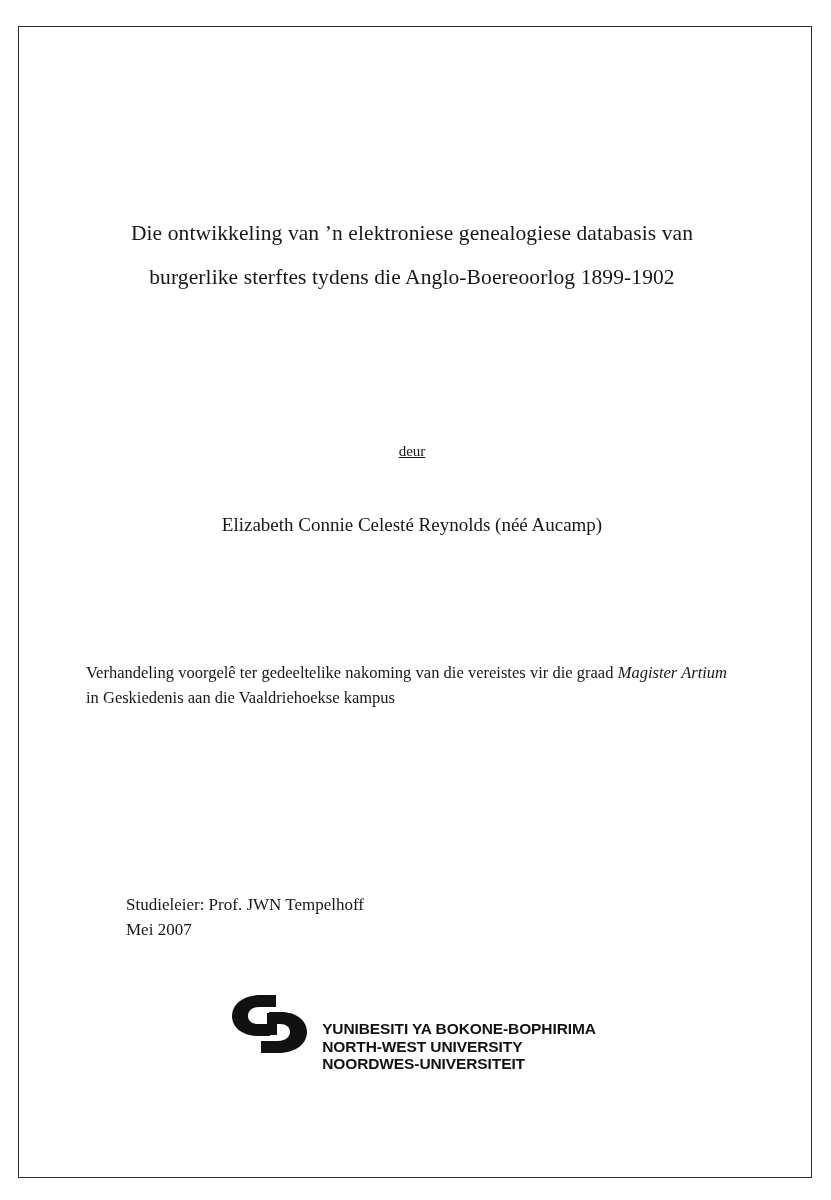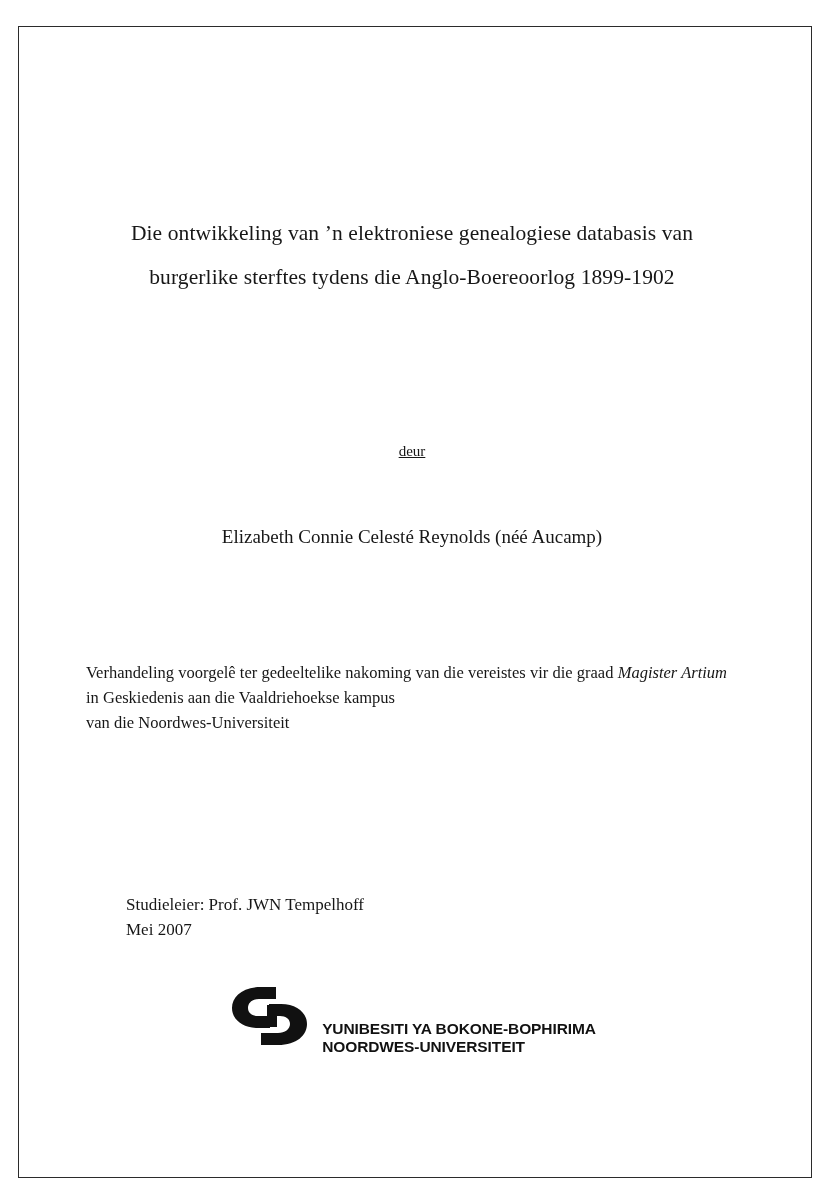--- a/index.html
+++ b/index.html
@@ -55,21 +55,21 @@
     top: 417px;
     left: 0;
     width: 652px;
     text-align: center;
     font-size: 15px;
     color: #171717;
     text-decoration: underline;
   }
   .author {
     position: absolute;
-    top: 500px;
+    top: 488px;
     left: 0;
     width: 652px;
     text-align: center;
     font-size: 19px;
     color: #171717;
   }
   .statement {
     position: absolute;
     top: 634px;
     left: 0;
@@ -135,38 +135,38 @@
       <div class="title-line">Die ontwikkeling van ’n elektroniese genealogiese databasis van</div>
       <div class="title-line">burgerlike sterftes tydens die Anglo-Boereoorlog 1899-1902</div>
     </div>
 
     <div class="byline-label">deur</div>
 
     <div class="author">Elizabeth Connie Celesté Reynolds (néé Aucamp)</div>
 
     <div class="statement">
       <span>Verhandeling voorgelê ter gedeeltelike nakoming van die vereistes vir die graad </span><em>Magister Artium</em><span> in Geskiedenis aan die Vaaldriehoekse kampus</span>
-      <div class="last-line">van die Noordwes-Universiteit</div>
     </div>
 
     <div class="supervisor">
       <div>Studieleier: Prof. JWN Tempelhoff</div>
       <div>Mei 2007</div>
     </div>
 
     <div class="logo-wrap">
       <div class="logo-mark">
         <svg viewBox="0 0 86 66" width="86" height="66" aria-hidden="true">
           <g fill="#111111">
             <path d="M33 4 C14 4 4 14 4 25 C4 36 14 45 30 45 L42 45 L42 33 L30 33 C24 33 20 30 20 25 C20 20 24 16 31 16 L48 16 L48 4 Z"></path>
             <path d="M53 21 C69 21 79 30 79 41 C79 52 69 62 50 62 L33 62 L33 50 L50 50 C57 50 62 46 62 41 C62 36 58 33 52 33 L41 33 L41 21 Z"></path>
             <rect x="39" y="22" width="10" height="22"></rect>
           </g>
         </svg>
       </div>
       <div class="logo-text">
         <div>YUNIBESITI YA BOKONE-BOPHIRIMA</div>
+        <div>NORTH-WEST UNIVERSITY</div>
         <div>NOORDWES-UNIVERSITEIT</div>
       </div>
     </div>
 
   </div>
 </div>
 
 </body></html>

